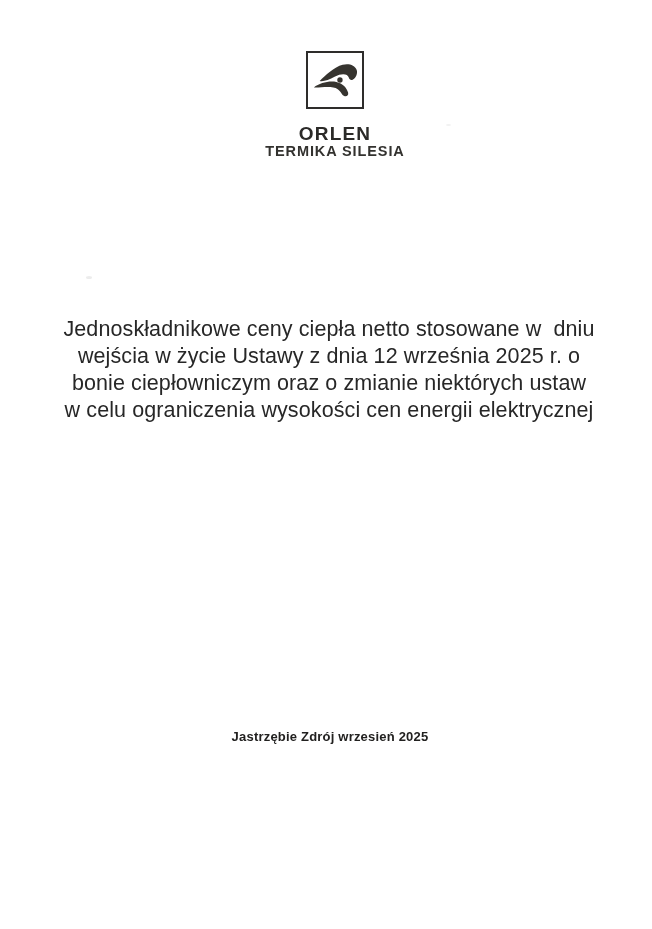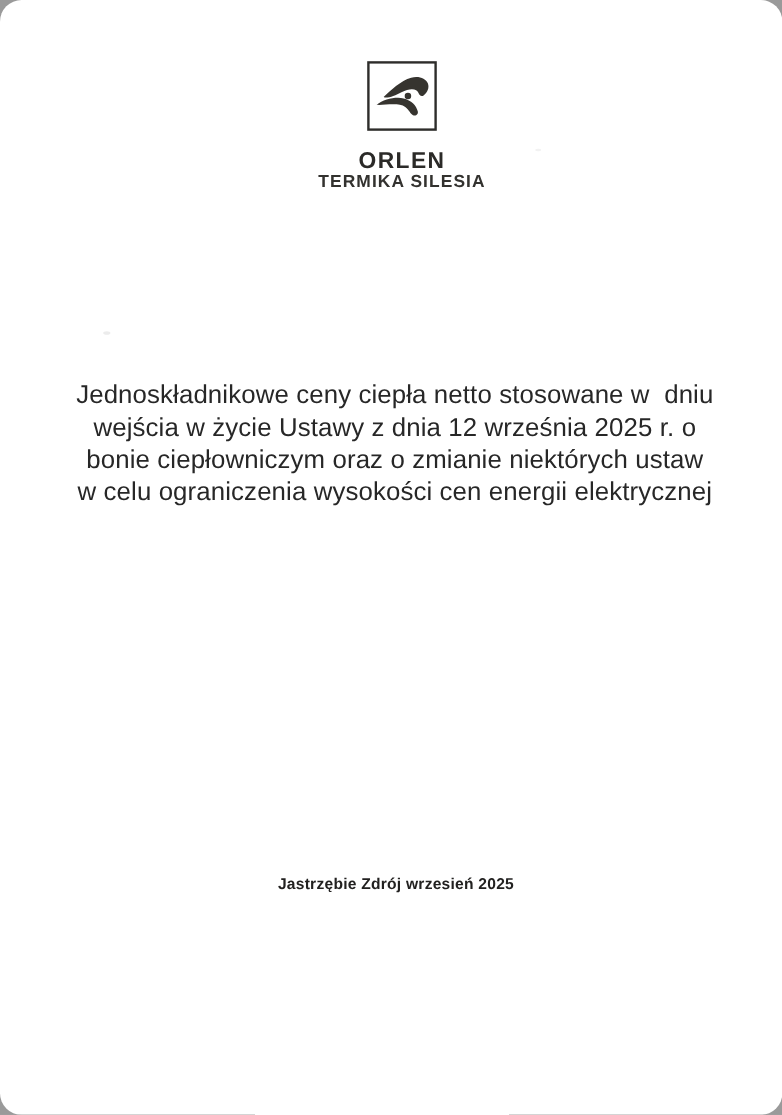--- a/index.html
+++ b/index.html
@@ -9,21 +9,20 @@
     font-family: "Liberation Sans", sans-serif;
   }
   .page {
     position: relative;
     width: 652px;
     height: 929px;
     margin: 0 auto;
     background: #ffffff;
     overflow: hidden;
     color: #262626;
-    border-radius: 18px;
   }
 
   
   .logo-block {
     position: absolute;
     top: 51px;
     left: 9px;           
     width: 652px;
     text-align: center;
   }

